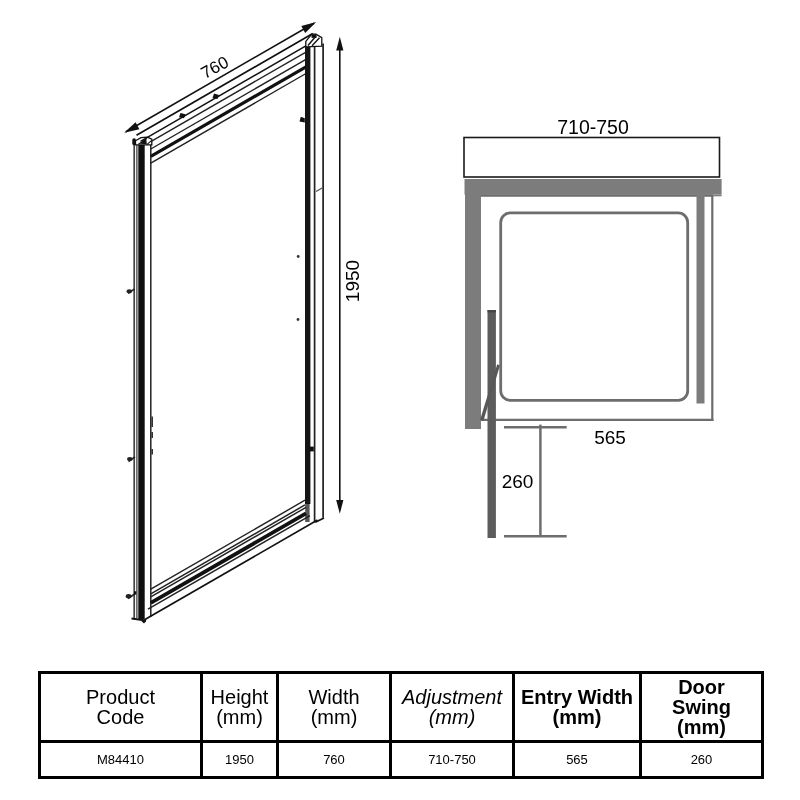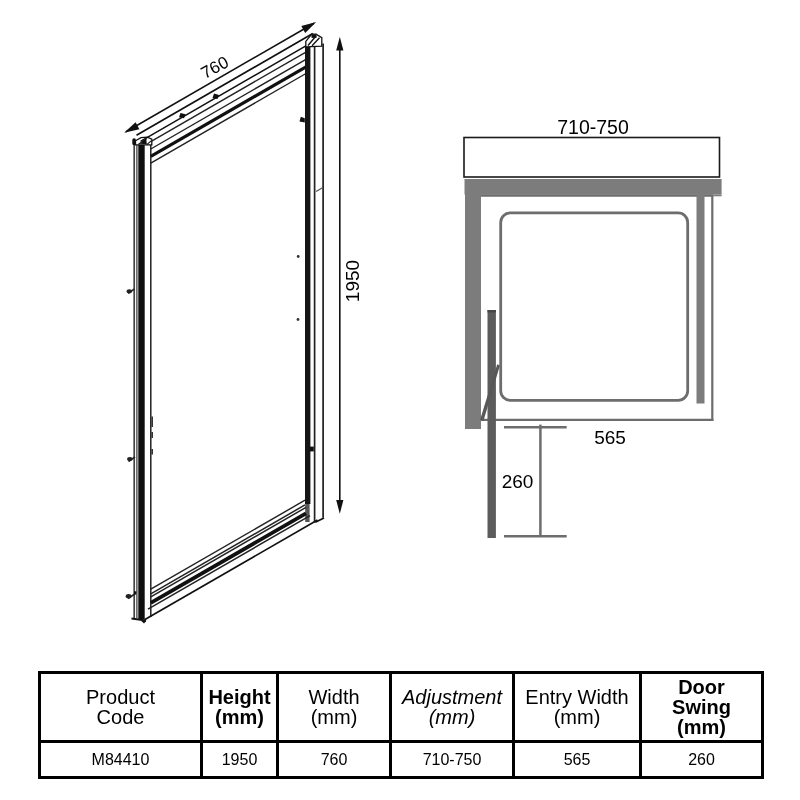--- a/index.html
+++ b/index.html
@@ -1,21 +1,21 @@
 <!DOCTYPE html>
 <html><head>
 <meta charset="utf-8">
 <style>
   html,body{margin:0;padding:0;background:#ffffff;}
   body{width:800px;height:800px;position:relative;font-family:"Liberation Sans",sans-serif;}
   svg{position:absolute;left:0;top:0;}
   table{border-collapse:collapse;position:absolute;left:38px;top:671px;table-layout:fixed;}
   td{border:3px solid #000;text-align:center;vertical-align:middle;padding:0;color:#000;}
   .hd{font-size:20px;line-height:20px;height:66px;}
-  .bd{font-size:16px;height:33px;}
+  .bd{font-size:13px;height:33px;}
 </style>
 </head>
 <body>
 <svg width="800" height="800" viewBox="0 0 800 800">
 
   <g stroke-linecap="butt" fill="none">
 
     <g>
       <line x1="126" y1="131.7" x2="314" y2="23.2" stroke="#111" stroke-width="1.6"></line>
       <polygon points="124.1,132.8 139.4,129.3 135.6,122.3" fill="#111" stroke="none"></polygon>
@@ -173,27 +173,27 @@
     <text x="517.5" y="488" text-anchor="middle" font-size="19" fill="#000" font-family="Liberation Sans, sans-serif">260</text>
   </g>
 </svg>
 
 <table>
   <tbody>
       <tr>
 
     <td class="hd" style="width:159px;">Product<br>Code</td>
 
-    <td class="hd" style="width:73px;font-weight:bold;">Height<br>(mm)</td>
+    <td class="hd" style="width:73px;">Height<br>(mm)</td>
 
     <td class="hd" style="width:110px;text-align:center;">Width<br>(mm)</td>
 
     <td class="hd" style="width:120px;font-style:italic;">Adjustment<br>(mm)</td>
 
-    <td class="hd" style="width:124px;">Entry Width<br>(mm)</td>
+    <td class="hd" style="width:124px;font-weight:bold;">Entry Width<br>(mm)</td>
 
     <td class="hd" style="width:119px;font-weight:bold;">Door<br>Swing<br>(mm)</td>
   </tr>
   <tr>
 
     <td class="bd">M84410</td>
 
     <td class="bd">1950</td>
 
     <td class="bd">760</td>

